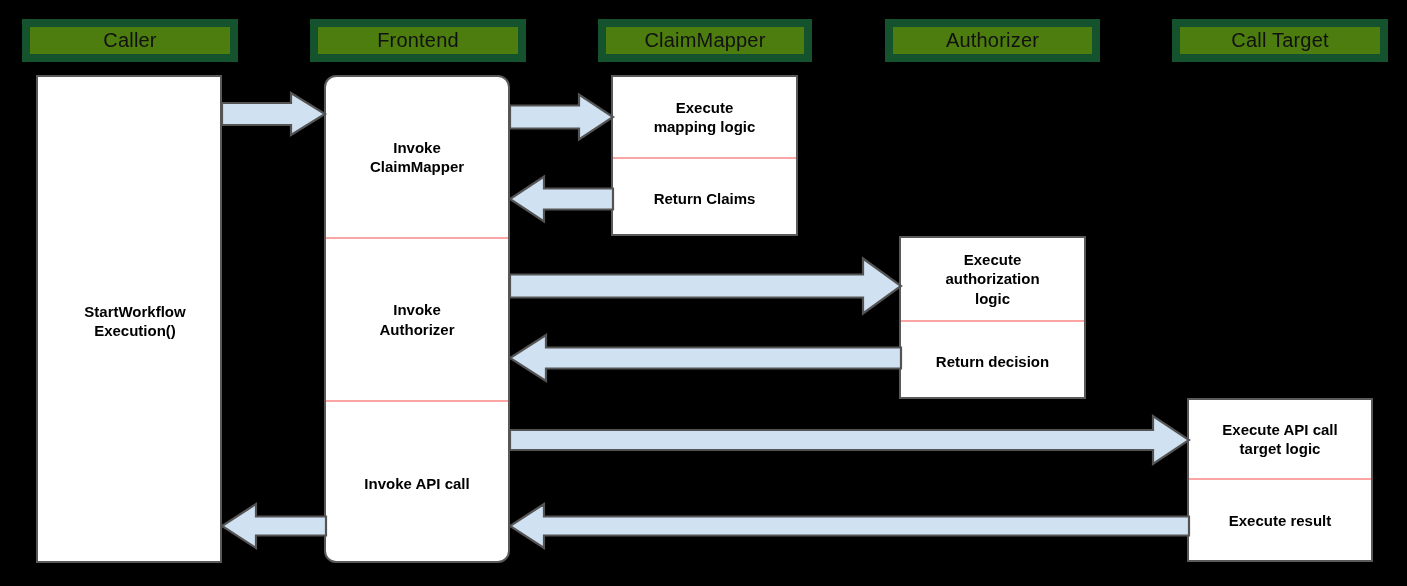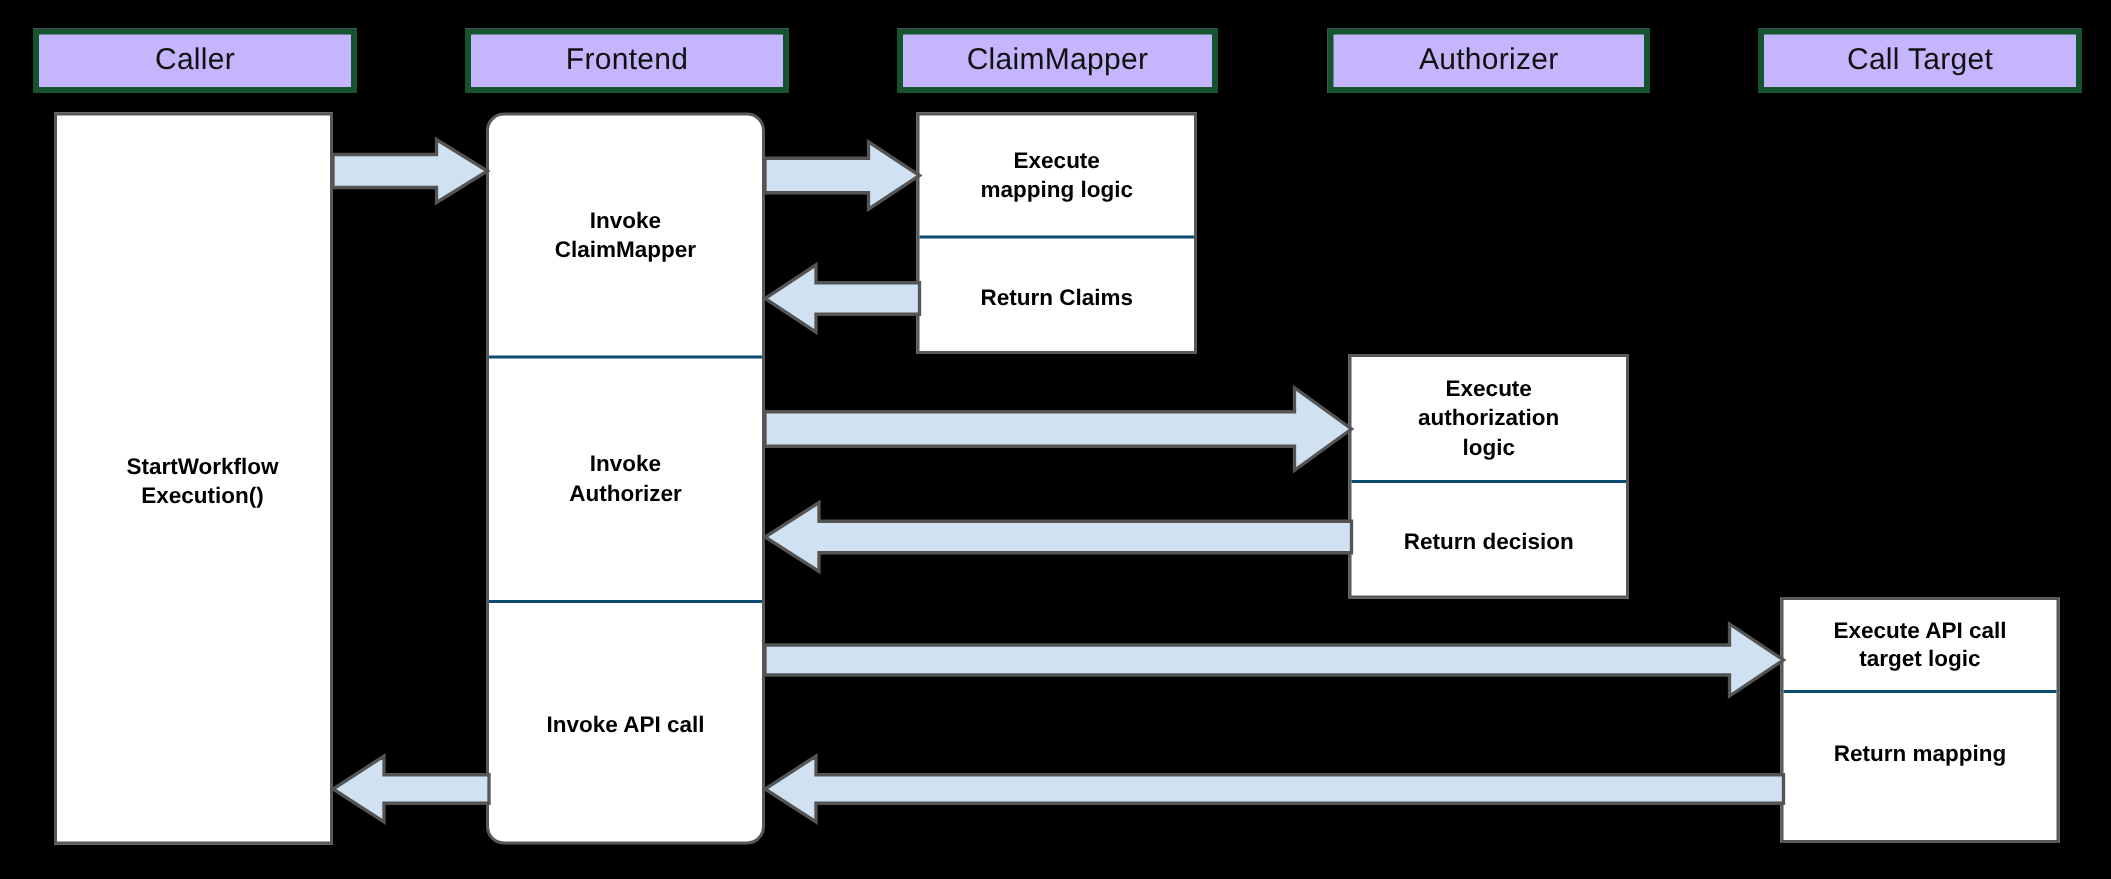--- a/index.html
+++ b/index.html
@@ -14,22 +14,22 @@
     height: 586px;
     background: #000000;
     overflow: hidden;
     font-family: "Liberation Sans", sans-serif;
   }
 
   
   .header-box {
     position: absolute;
     box-sizing: border-box;
-    background: #c4b5fd;
-    border: 4px solid #14532d;
+    background: #4d7c0f;
+    border: 8px solid #14532d;
     display: flex;
     align-items: center;
     justify-content: center;
     color: #111111;
     font-weight: 400;
     font-size: 20px;
     letter-spacing: 0.2px;
   }
 
   
@@ -49,21 +49,21 @@
     justify-content: center;
     text-align: center;
     color: #000000;
     font-weight: bold;
     font-size: 15px;
     line-height: 1.28;
     padding: 2px 8px;
     position: relative;
   }
   .segment + .segment {
-    border-top: 2px solid #0c4a6e;
+    border-top: 2px solid #fca5a5;
   }
   .segment .seg-text {
     display: block;
     white-space: pre-line;
   }
 
   
   #arrow-layer {
     position: absolute;
     left: 0;
@@ -135,26 +135,26 @@
         <div class="segment" style="height: 82px;">
           <span class="seg-text">Execute
 authorization
 logic</span>
         </div>
         <div class="segment" style="height: 81px;">
           <span class="seg-text">Return decision</span>
         </div>
       </div>
       <div class="lifeline" style="left: 1187px; top: 398px; width: 186px; height: 164px;">
-        <div class="segment" style="height: 60px;">
+        <div class="segment" style="height: 78px;">
           <span class="seg-text">Execute API call
 target logic</span>
         </div>
         <div class="segment" style="height: 84px;">
-          <span class="seg-text">Return mapping</span>
+          <span class="seg-text">Execute result</span>
         </div>
       </div>
     </div>
 
   <svg id="arrow-layer" viewBox="0 0 1407 586" xmlns="http://www.w3.org/2000/svg">
       <polygon points="222,103 291,103 291,93 325,114 291,135 291,125 222,125" class="arrow-shape" fill="#d0e1f2" stroke="#545454"></polygon>
       <polygon points="510,105.5 579,105.5 579,94.5 613,117 579,139.5 579,128.5 510,128.5" class="arrow-shape" fill="#d0e1f2" stroke="#545454"></polygon>
       <polygon points="613,188.5 544,188.5 544,176.5 510,199 544,221.5 544,209.5 613,209.5" class="arrow-shape" fill="#d0e1f2" stroke="#545454"></polygon>
       <polygon points="510,274.5 863,274.5 863,258.5 901,286 863,313.5 863,297.5 510,297.5" class="arrow-shape" fill="#d0e1f2" stroke="#545454"></polygon>
       <polygon points="901,347.5 546,347.5 546,335 510,358 546,381 546,368.5 901,368.5" class="arrow-shape" fill="#d0e1f2" stroke="#545454"></polygon>

